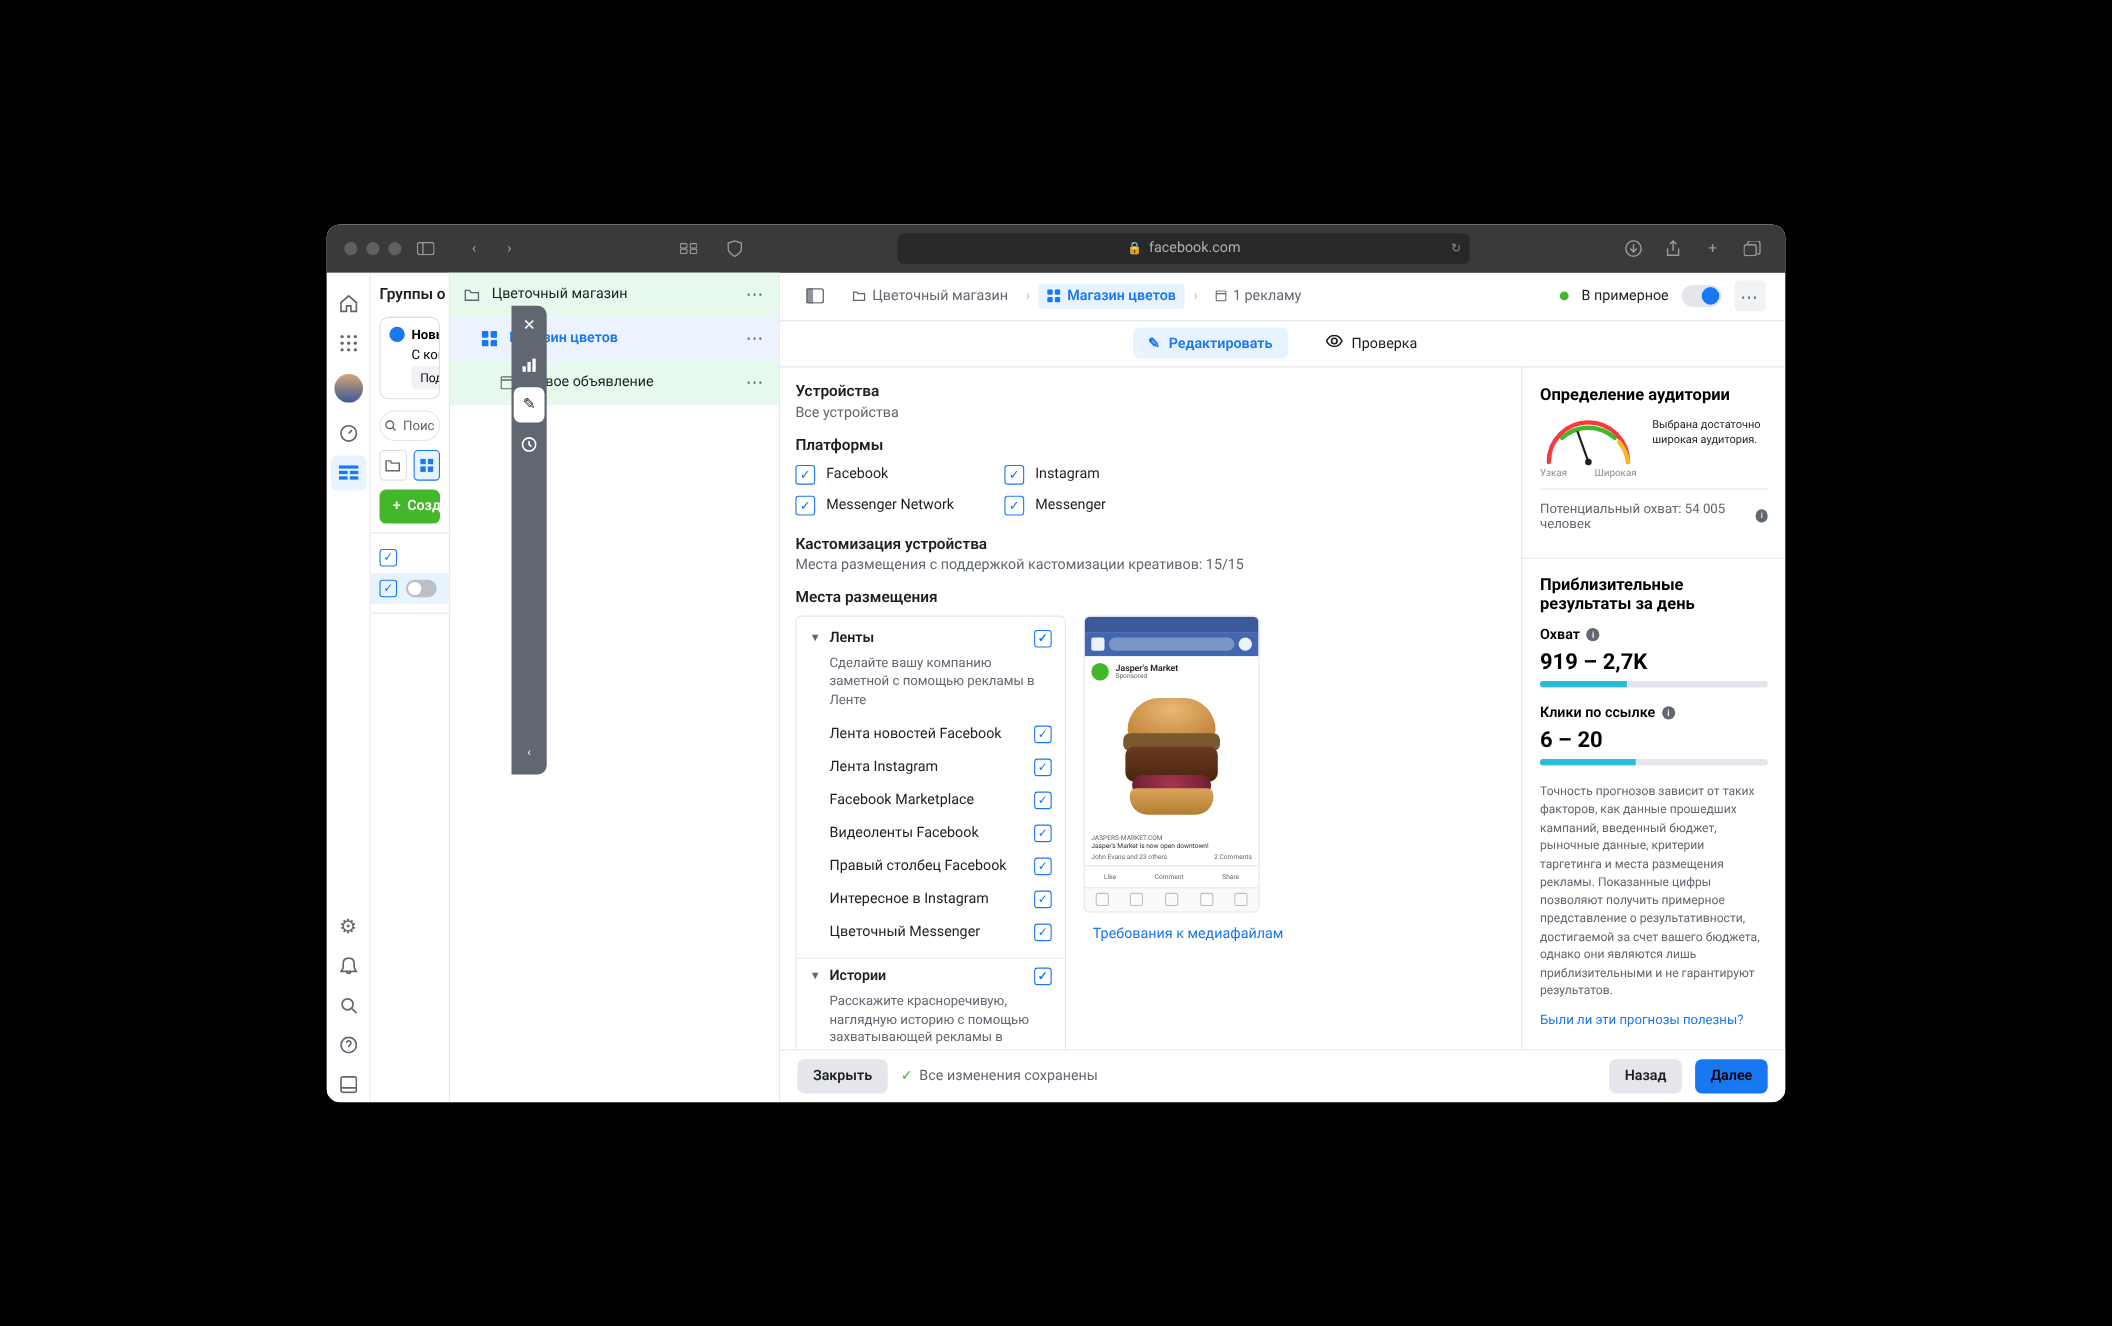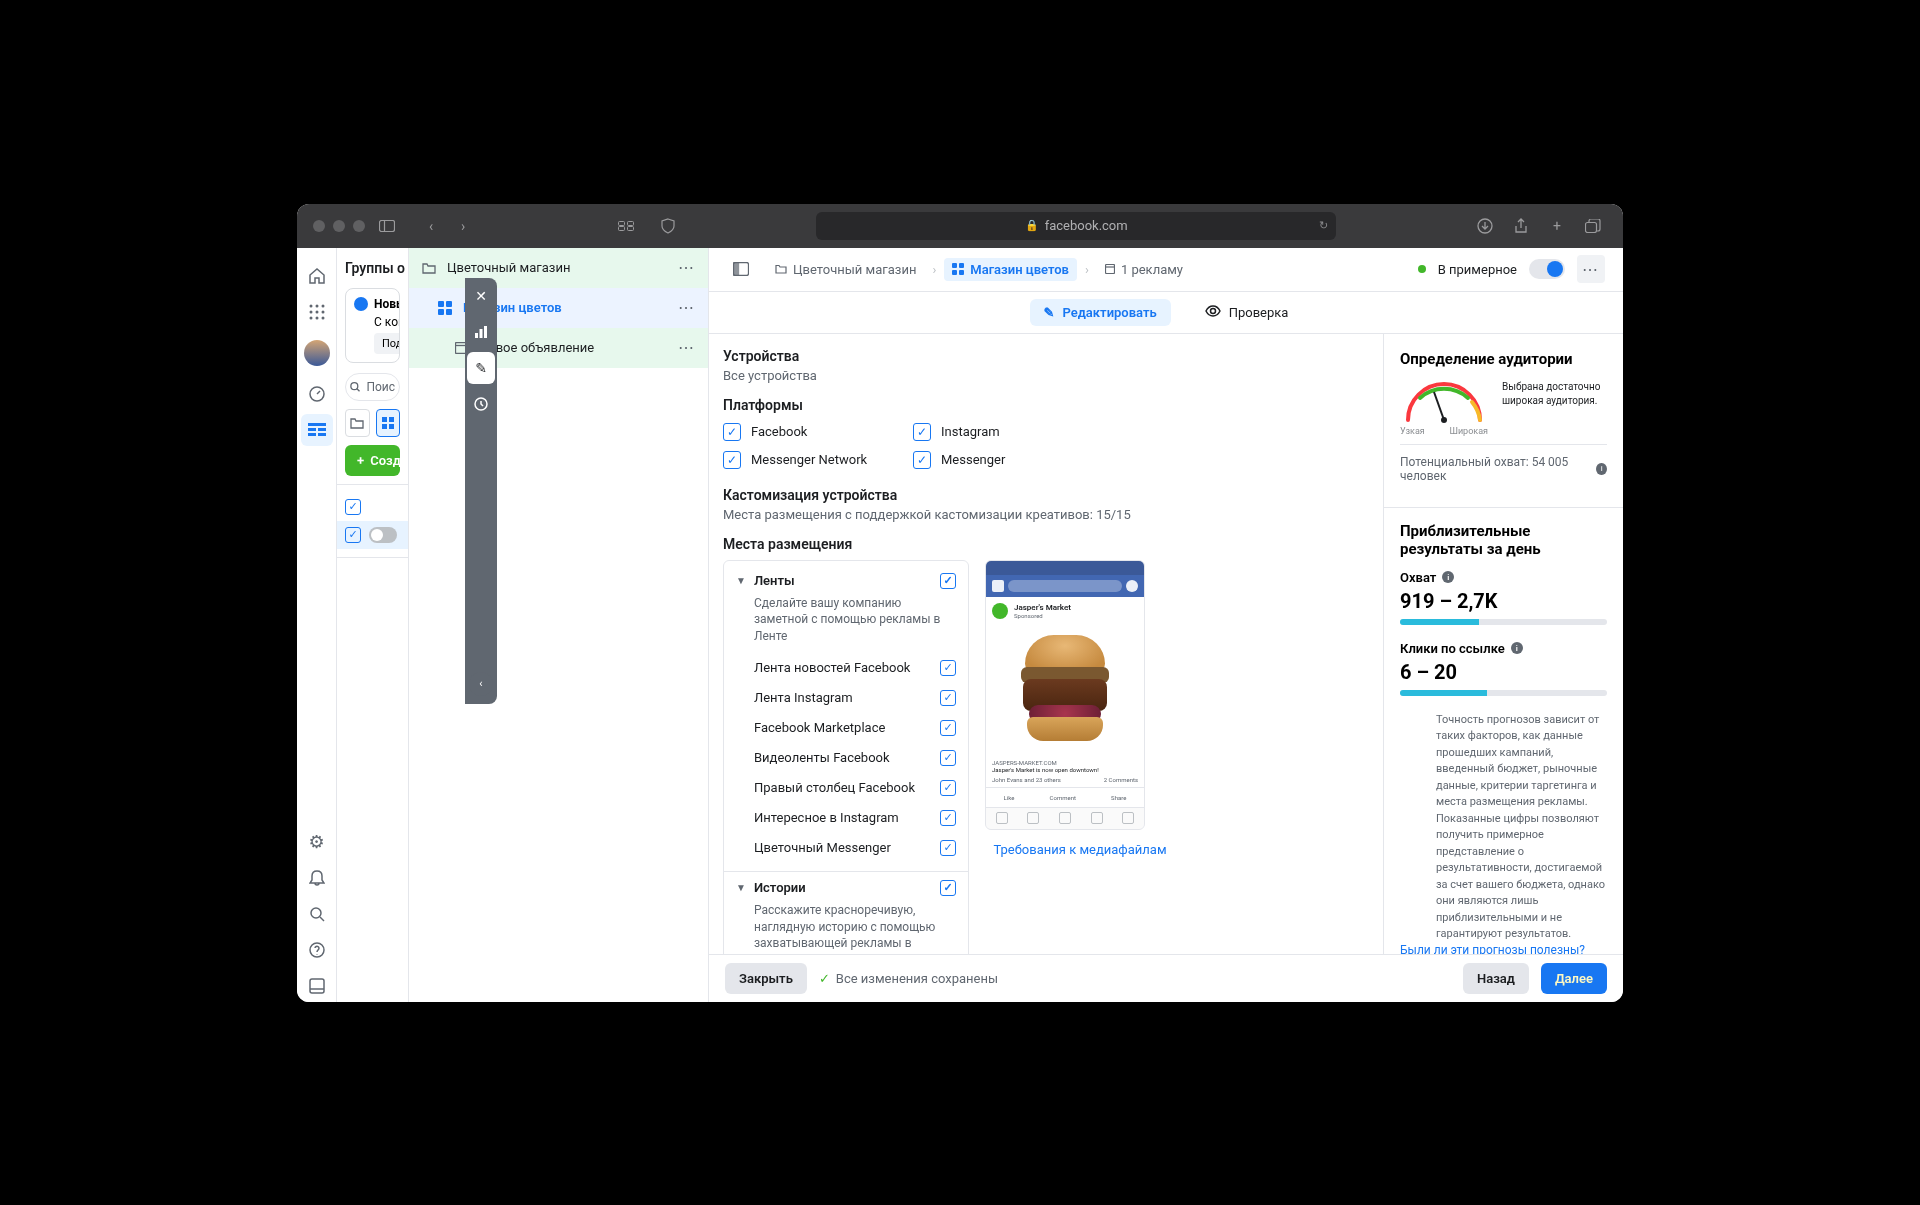--- a/index.html
+++ b/index.html
@@ -131,28 +131,28 @@
 .gauge svg { width: 88px; height: 44px; }
 .gauge-labels { display: flex; justify-content: space-between; font-size: 9px; color: #8a8d91; margin-top: -2px; }
 .gauge-text { font-size: 10px; color: #1c1e21; line-height: 1.4; flex: 1; }
 .reach-line { font-size: 12px; color: #606770; padding: 10px 0; border-top: 1px solid #e4e6eb; display: flex; align-items: center; gap: 4px; }
 .right-panel hr { border: none; border-top: 1px solid #e4e6eb; margin: 14px -16px; }
 .metric { margin-bottom: 16px; }
 .metric-label { font-size: 13px; font-weight: 600; display: flex; align-items: center; gap: 6px; margin-bottom: 4px; }
 .metric-value { font-size: 20px; font-weight: 700; margin-bottom: 6px; }
 .bar { height: 6px; background: #e4e6eb; border-radius: 3px; overflow: hidden; }
 .bar-fill { height: 100%; background: #2abbdc; }
-.disclaimer { font-size: 11px; color: #606770; line-height: 1.5; margin-top: 10px; margin-left: 36px; }
-.feedback-link { font-size: 12px; color: #1877f2; cursor: pointer; }
+.disclaimer { font-size: 11px; color: #606770; line-height: 1.5; margin-top: 10px; }
+.feedback-link { font-size: 12px; color: #1877f2; margin-top: 10px; cursor: pointer; }
 
 
 .footer { height: 48px; border-top: 1px solid #e4e6eb; display: flex; align-items: center; padding: 0 16px; gap: 12px; background: #fff; }
 .btn { padding: 8px 14px; border-radius: 6px; font-size: 13px; font-weight: 600; cursor: pointer; border: none; }
 .btn-secondary { background: #e4e6eb; color: #1c1e21; }
-.btn-primary { background: #1877f2; color: #fef9c3; }
+.btn-primary { background: #1877f2; color: #000000; }
 .save-status { display: flex; align-items: center; gap: 6px; font-size: 13px; color: #606770; }
 .save-status .check-ic { color: #42b72a; }
 .footer .spacer { flex: 1; }
 
 .info-ic-sm { width: 12px; height: 12px; border-radius: 50%; background: #606770; color: #fff; font-size: 8px; display: inline-flex; align-items: center; justify-content: center; }
 </style>
 </head>
 <body>
 
 <div class="window">

